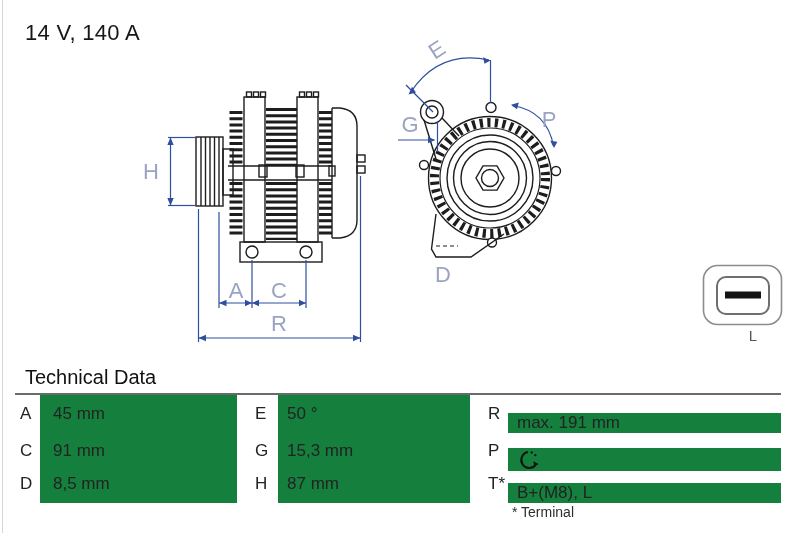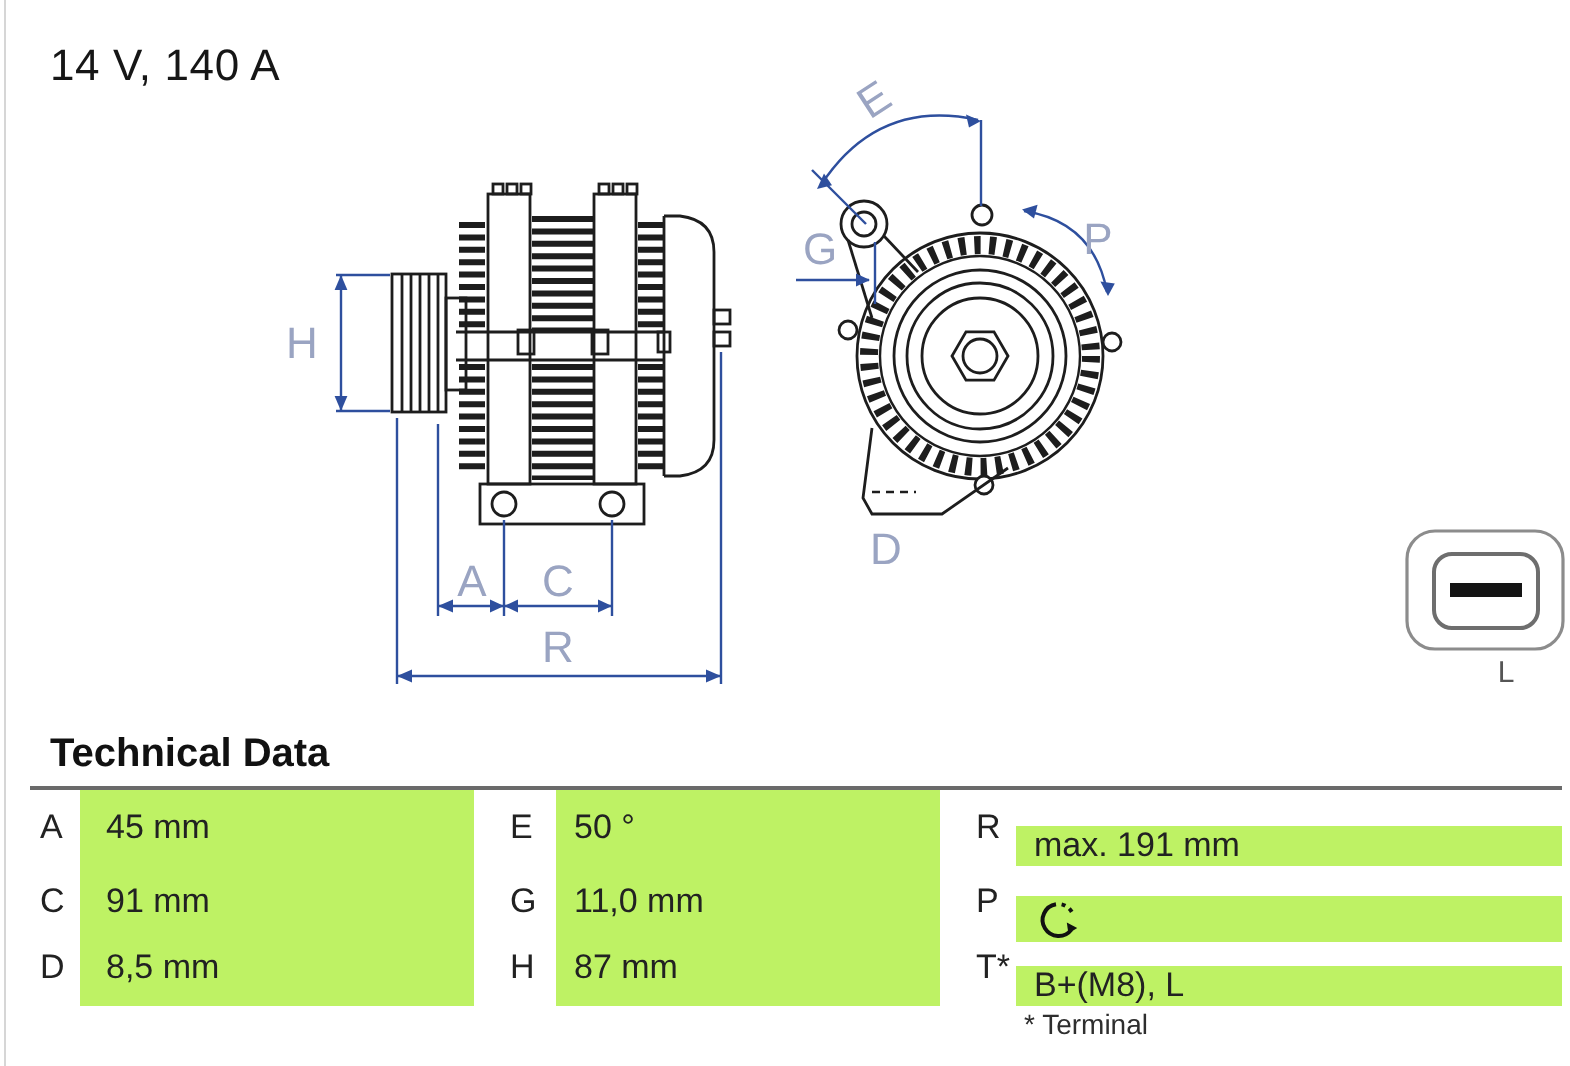--- a/index.html
+++ b/index.html
@@ -5,26 +5,26 @@
   html,body{margin:0;padding:0;}
   body{
     width:785px;height:533px;position:relative;background:#ffffff;
     font-family:"Liberation Sans", sans-serif;color:#1d1d1d;overflow:hidden;
   }
   .edge-line{position:absolute;left:2px;top:0;width:1px;height:533px;background:#d6d6d6;}
   .title{position:absolute;left:25px;top:8px;font-size:22px;color:#161616;letter-spacing:.3px;margin-top:12px;}
   .drawing{position:absolute;left:0;top:0;width:785px;height:360px;}
 
   .tech{position:absolute;left:15px;top:364px;width:766px;}
-  .tech-heading{font-size:20px;font-weight:bold;color:#111;padding-left:10px;height:29px;line-height:26px;}
+  .tech-heading{font-size:20px;font-weight:normal;color:#111;padding-left:10px;height:29px;line-height:26px;}
   .rule{height:2px;background:#6a6a6a;}
   .t-row{display:grid;grid-template-columns:25px 197px 11px 30px 192px 10px 28px 273px;height:33px;align-items:stretch;}
   .t-key,.t-val{display:flex;align-items:center;font-size:17px;color:#222;}
   .t-key{background:#ffffff;}
-  .t-val{background:#bef264;}
+  .t-val{background:#15803d;}
   .k1{padding-left:5px;} .k2{padding-left:7px;} .k3{padding-left:8px;}
   .v1{padding-left:13px;} .v2{padding-left:9px;} .v3{padding-left:9px;margin-top:18px;}
   .gap{background:#ffffff;}
   .footnote{font-size:14px;color:#2e2e2e;margin:4px 0 4px 497px;}
   .rot-icon{display:block;}
 </style>
 </head>
 <body>
 
 <div class="edge-line"></div>
@@ -180,21 +180,21 @@
     <div class="t-key k3">R</div>
     <div class="t-val v3">max. 191 mm</div>
   </div>
   <div class="rule"></div>
 
   <div class="t-row">
     <div class="t-key k1">C</div>
     <div class="t-val v1">91 mm</div>
     <div class="gap"></div>
     <div class="t-key k2">G</div>
-    <div class="t-val v2">11,0 mm</div>
+    <div class="t-val v2">15,3 mm</div>
     <div class="gap"></div>
     <div class="t-key k3">P</div>
     <div class="t-val v3">
       <svg class="rot-icon" width="24" height="23" viewBox="0 0 24 23">
         <path d="M11 4.1 A8 8 0 1 0 18.7 16.8" fill="none" stroke="#111" stroke-width="2"></path>
         <path d="M13.8 4.2 A8 8 0 0 1 19.6 9.6" fill="none" stroke="#111" stroke-width="2" stroke-dasharray="2 2.4"></path>
         <polygon points="17.2,18.8 21.6,16 16.4,13.2" fill="#111"></polygon>
       </svg>
     </div>
   </div>

